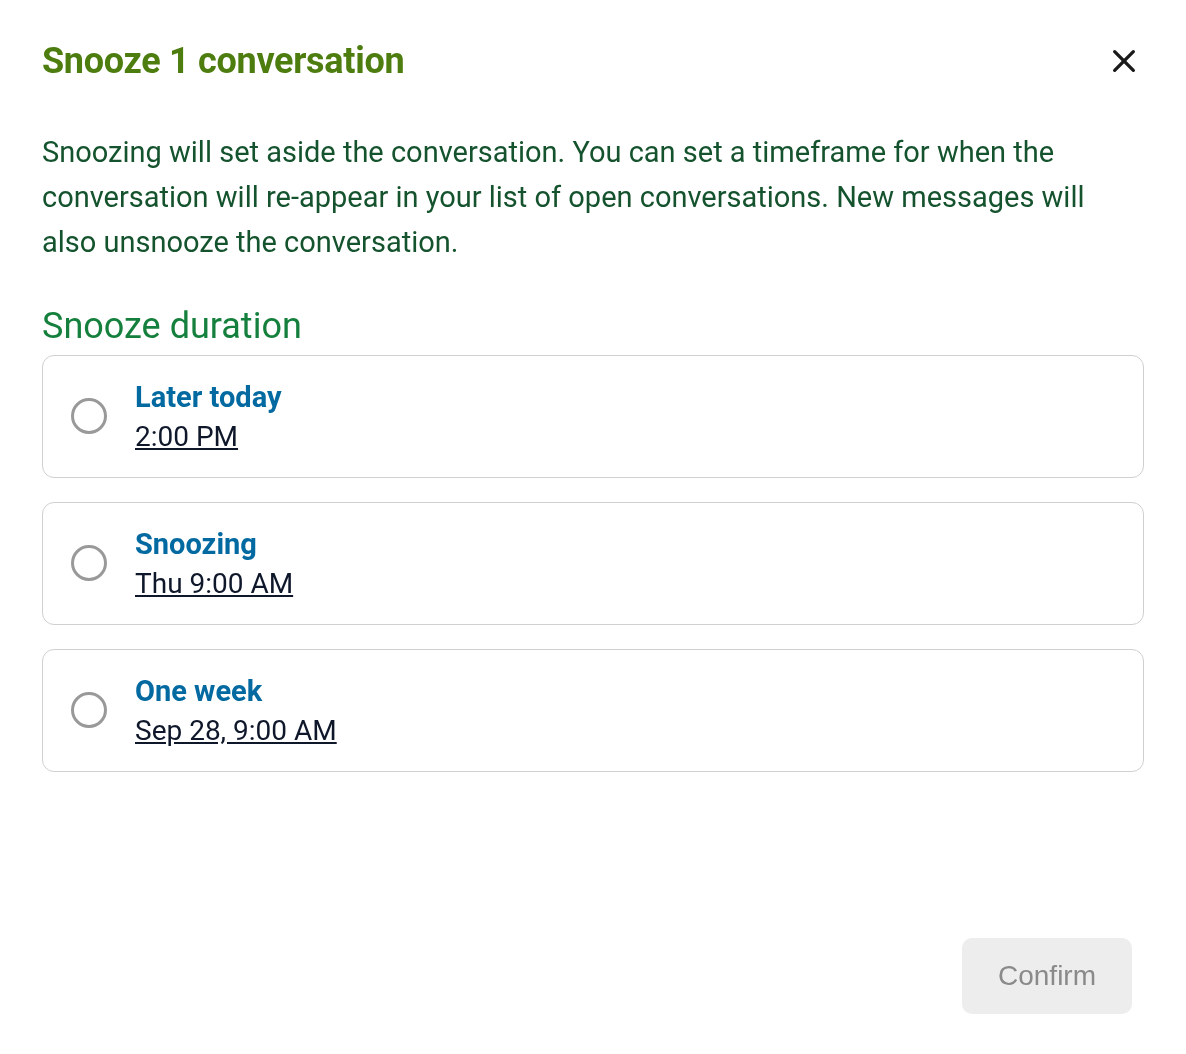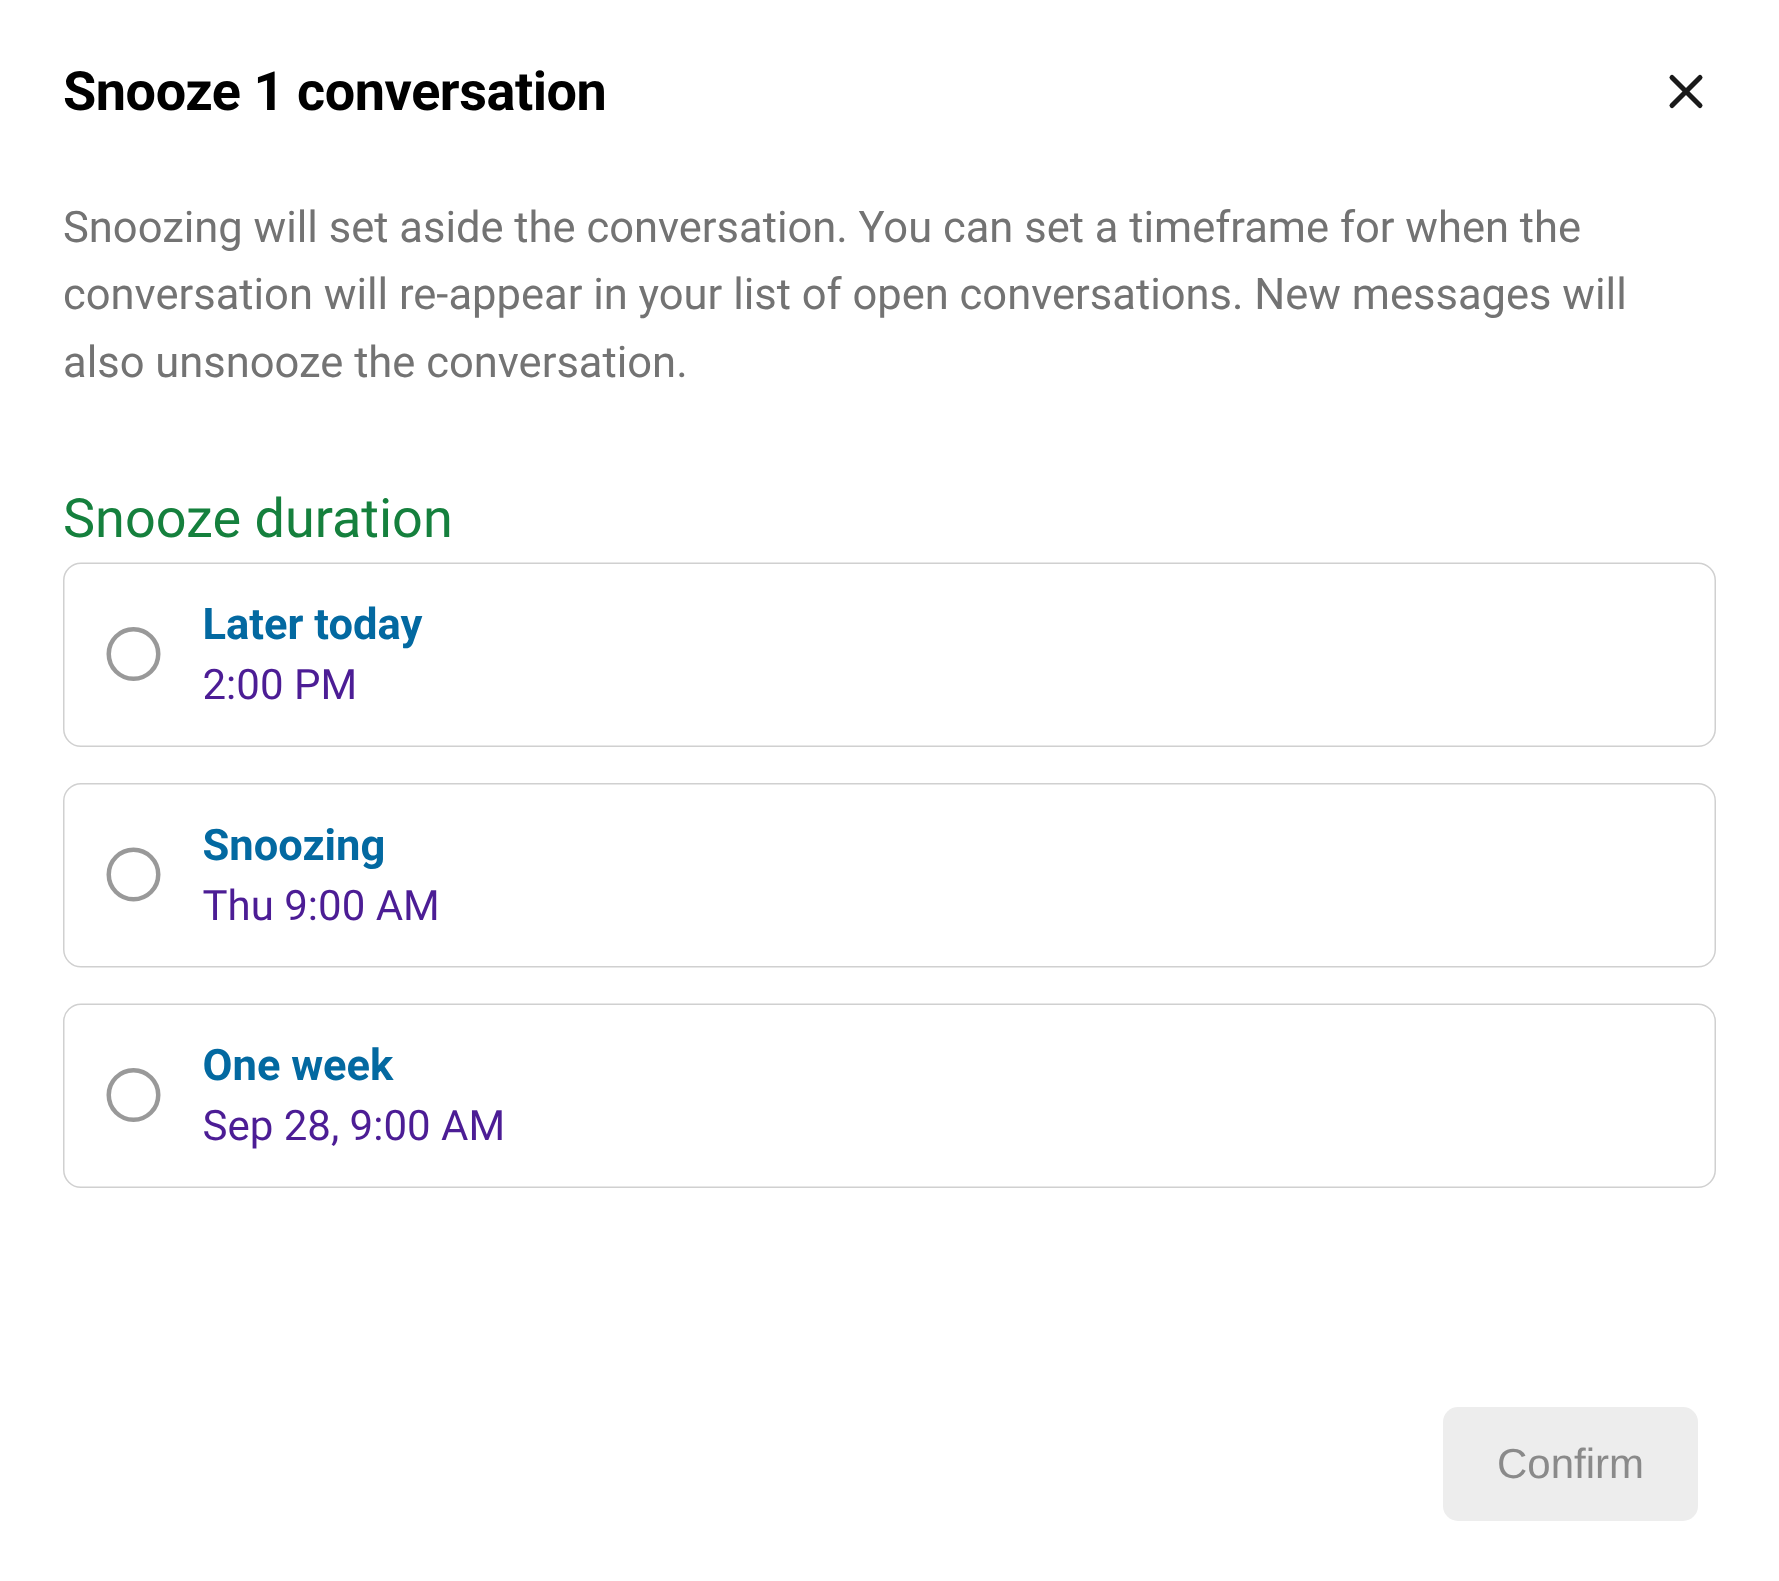--- a/index.html
+++ b/index.html
@@ -17,42 +17,42 @@
     }
     .modal-header {
       display: flex;
       justify-content: space-between;
       align-items: center;
       margin-bottom: 48px;
     }
     .modal-title {
       font-size: 36px;
       font-weight: 700;
-      color: #000000;
+      color: #4d7c0f;
       letter-spacing: -0.3px;
     }
     .close-btn {
       background: none;
       border: none;
       cursor: pointer;
       padding: 4px;
       display: flex;
       align-items: center;
       justify-content: center;
       color: #1a1a1a;
     }
     .close-btn svg {
       width: 32px;
       height: 32px;
     }
     .description {
       font-size: 29px;
       line-height: 1.55;
-      color: #737373;
-      margin-bottom: 60px;
+      color: #14532d;
+      margin-bottom: 40px;
       font-weight: 400;
     }
     .section-label {
       font-size: 36px;
       color: #15803d;
       margin-bottom: 8px;
       font-weight: 400;
     }
     .options {
       display: flex;
@@ -81,22 +81,23 @@
       flex-direction: column;
       gap: 6px;
     }
     .option-title {
       font-size: 29px;
       font-weight: 700;
       color: #0369a1;
     }
     .option-subtitle {
       font-size: 28px;
-      color: #4c1d95;
+      color: #0f172a;
       font-weight: 400;
+      text-decoration: underline;
     }
     .footer {
       position: absolute;
       bottom: 40px;
       right: 54px;
       padding-left: 32px;
     }
     .confirm-btn {
       background: #ededed;
       border: none;

